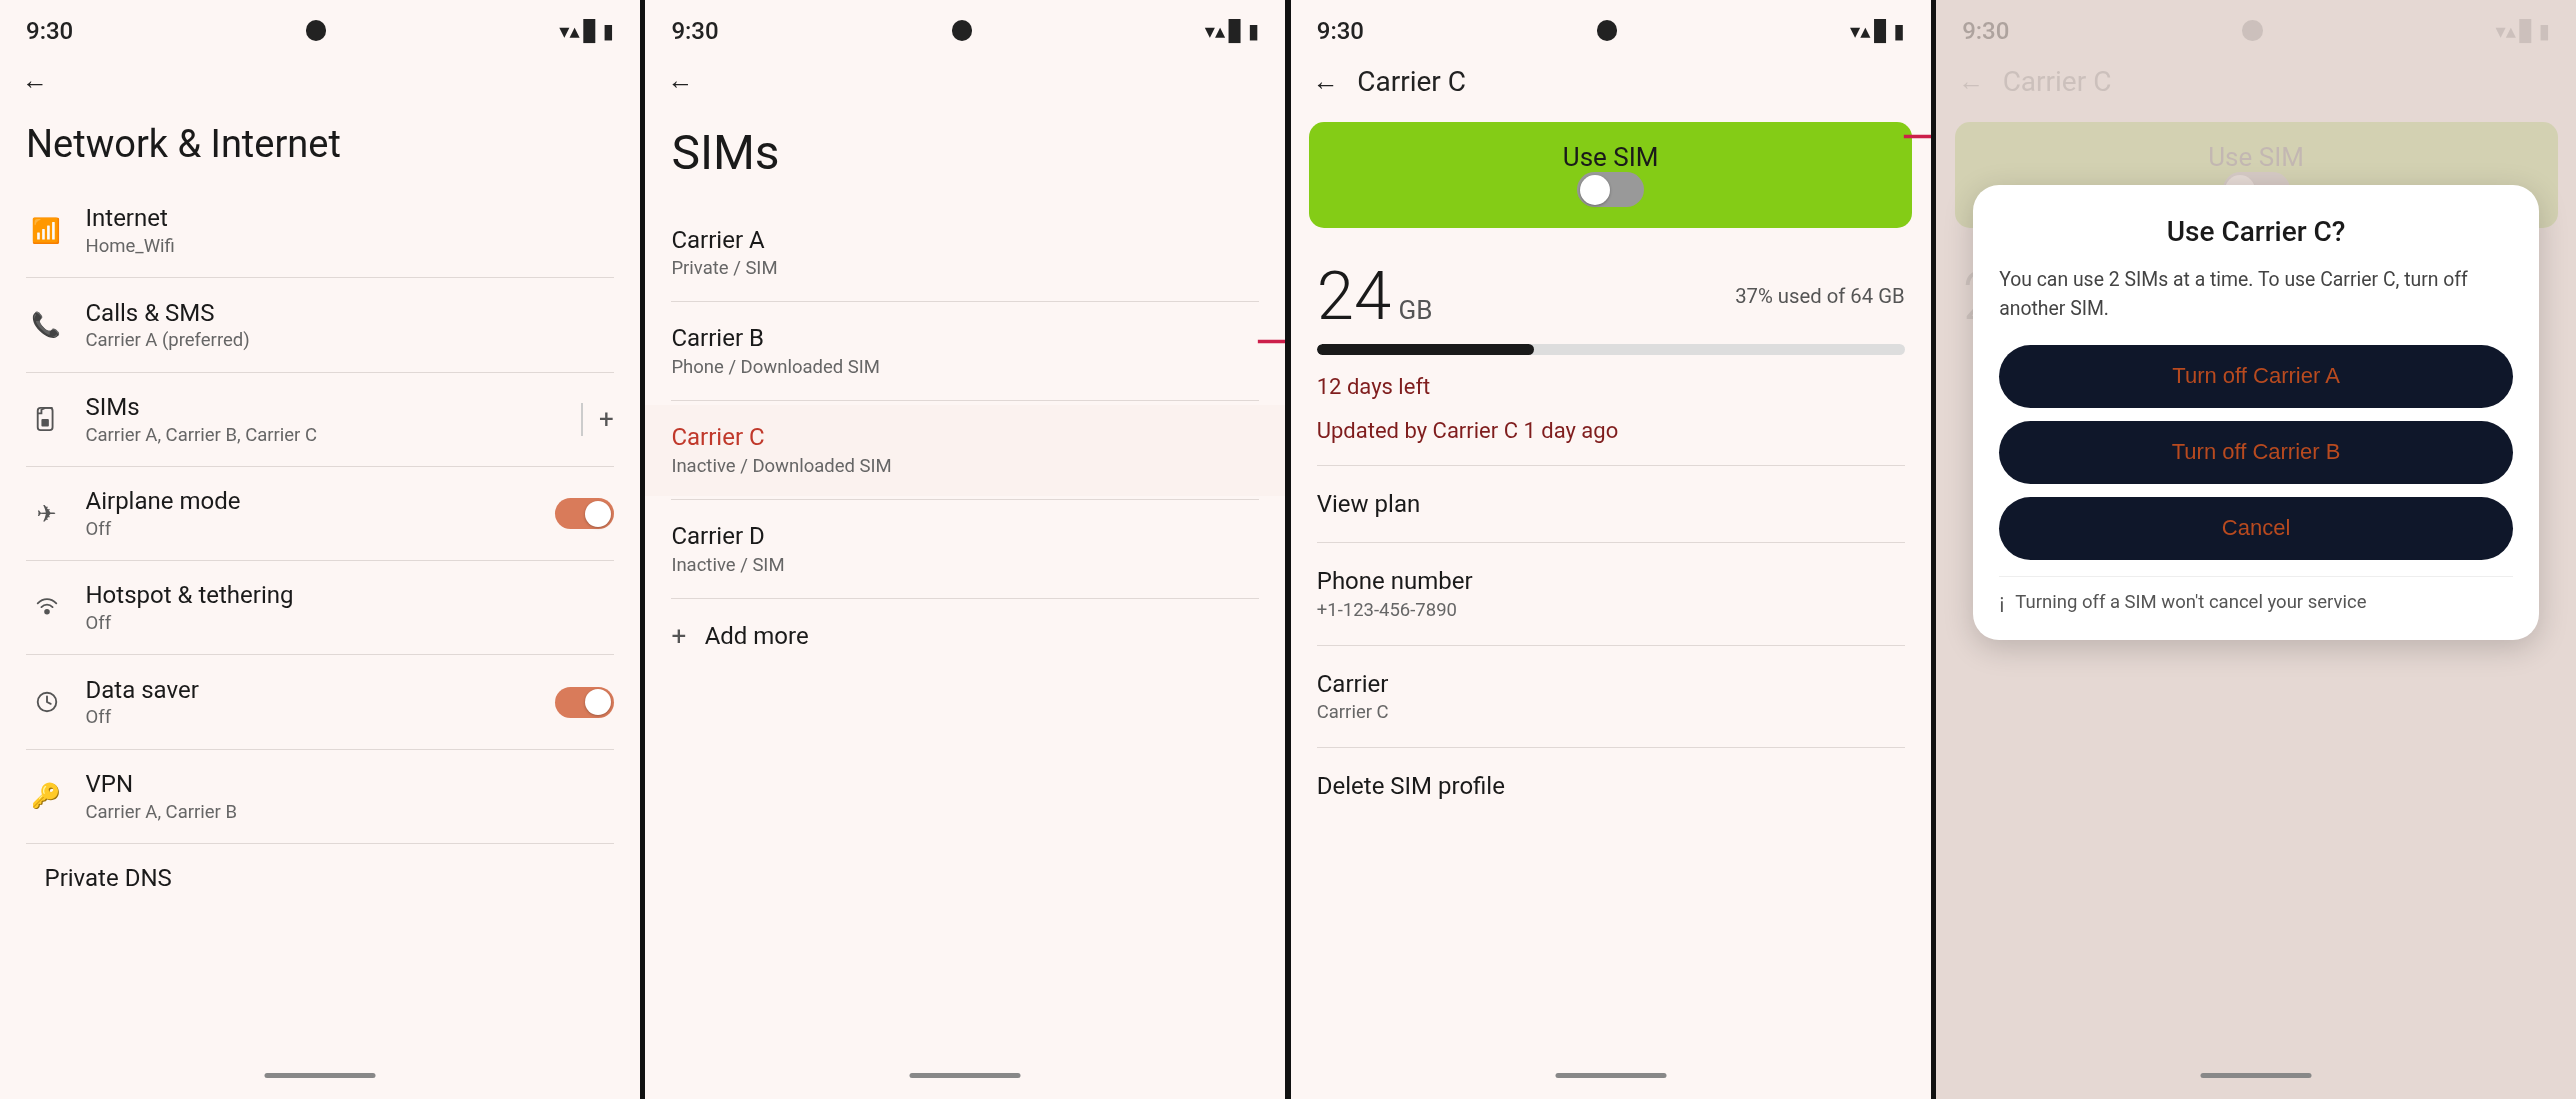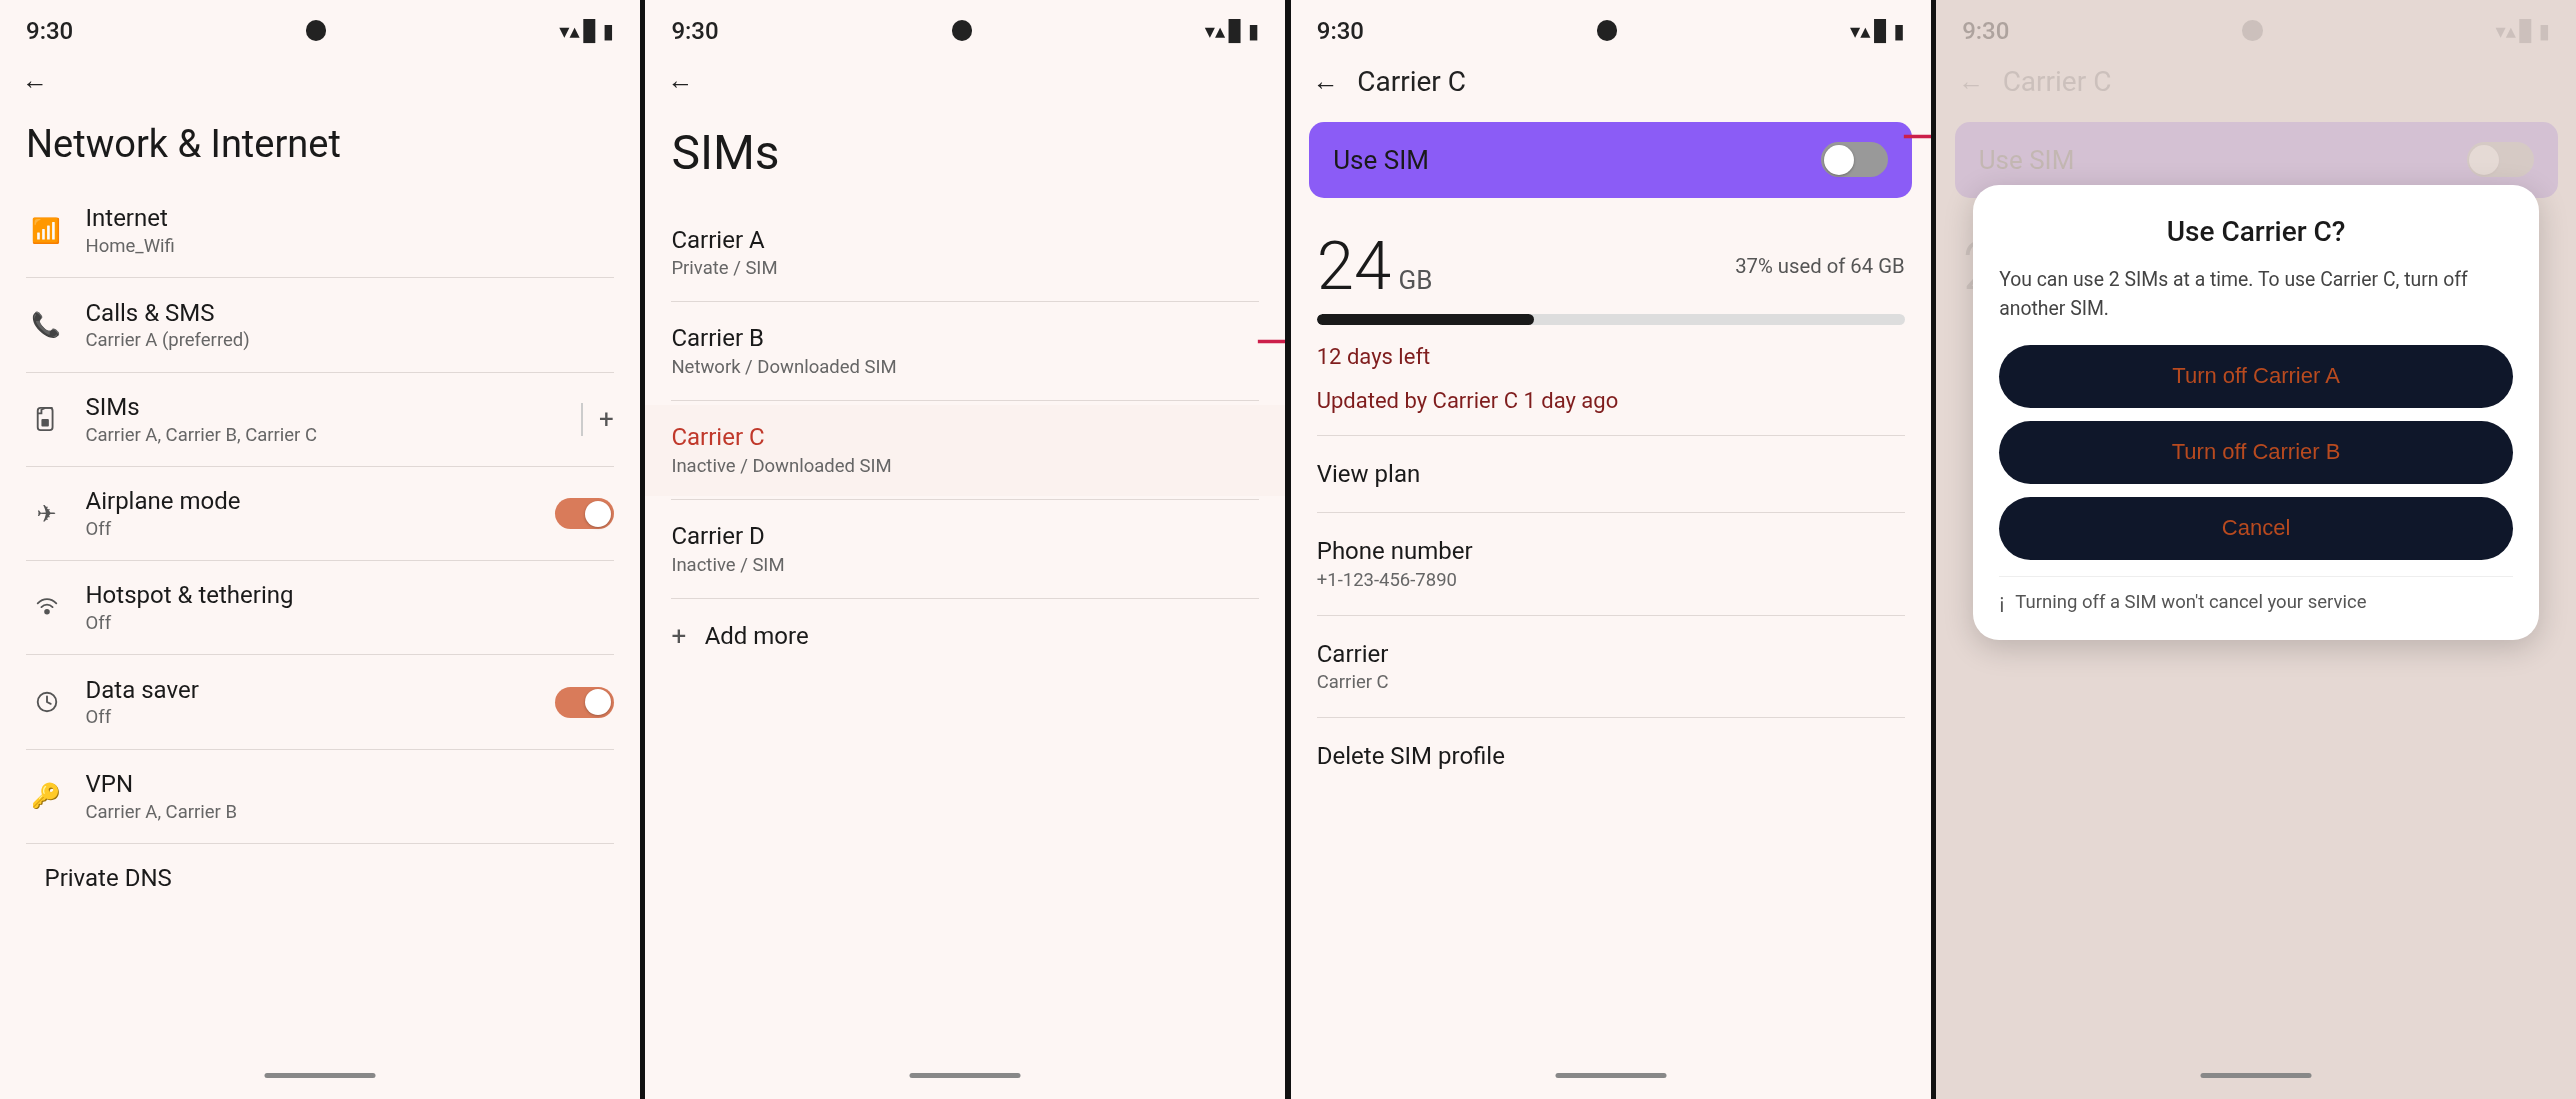--- a/index.html
+++ b/index.html
@@ -222,24 +222,25 @@
     .add-more-label {
       font-size: 24px;
       color: #1a1a1a;
     }
 
     
     .use-sim-row {
       display: flex;
       align-items: center;
       justify-content: space-between;
-      background: #8b5cf6;
+      background: #84cc16;
       margin: 11px 18.5px;
       padding: 20.3px 24px;
       border-radius: 15px;
+      flex-direction: column;
     }
 
     .use-sim-label {
       font-size: 26px;
       color: #1a1a1a;
     }
 
     .toggle-large {
       width: 67px;
       height: 35px;
@@ -512,21 +513,21 @@
   <div class="sims-title">SIMs</div>
 
   <div class="sim-item">
     <div class="sim-item-name">Carrier A</div>
     <div class="sim-item-sub">Private / SIM</div>
   </div>
   <div class="section-divider"></div>
 
   <div class="sim-item">
     <div class="sim-item-name">Carrier B</div>
-    <div class="sim-item-sub">Network / Downloaded SIM</div>
+    <div class="sim-item-sub">Phone / Downloaded SIM</div>
   </div>
   <div class="section-divider"></div>
 
   <div class="sim-item" style="background: rgba(240,220,215,0.15);">
     <div class="sim-item-name" style="color:#c0392b;">Carrier C</div>
     <div class="sim-item-sub">Inactive / Downloaded SIM</div>
   </div>
   <div class="section-divider"></div>
 
   <div class="sim-item">

